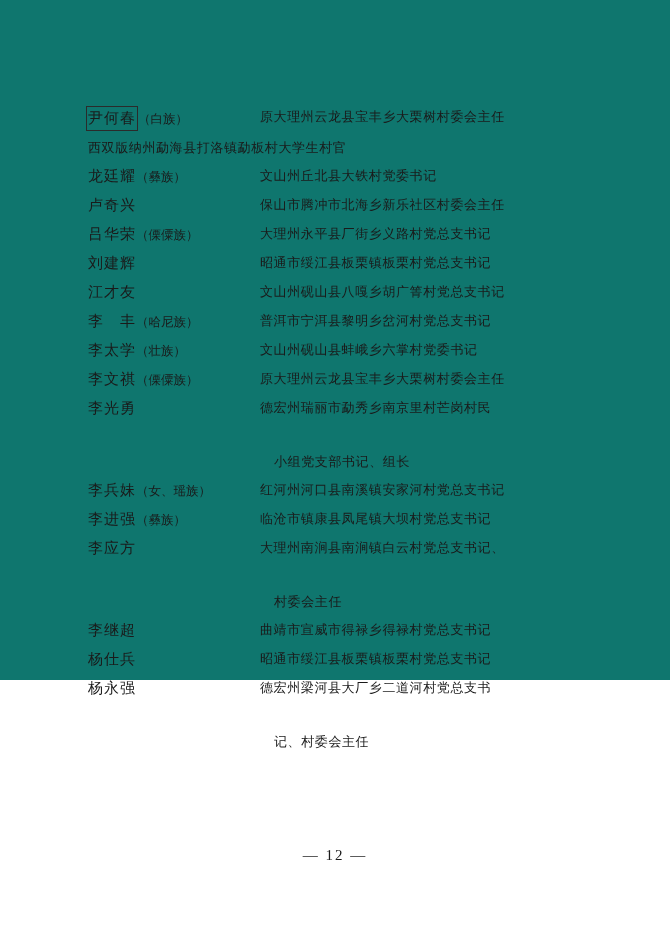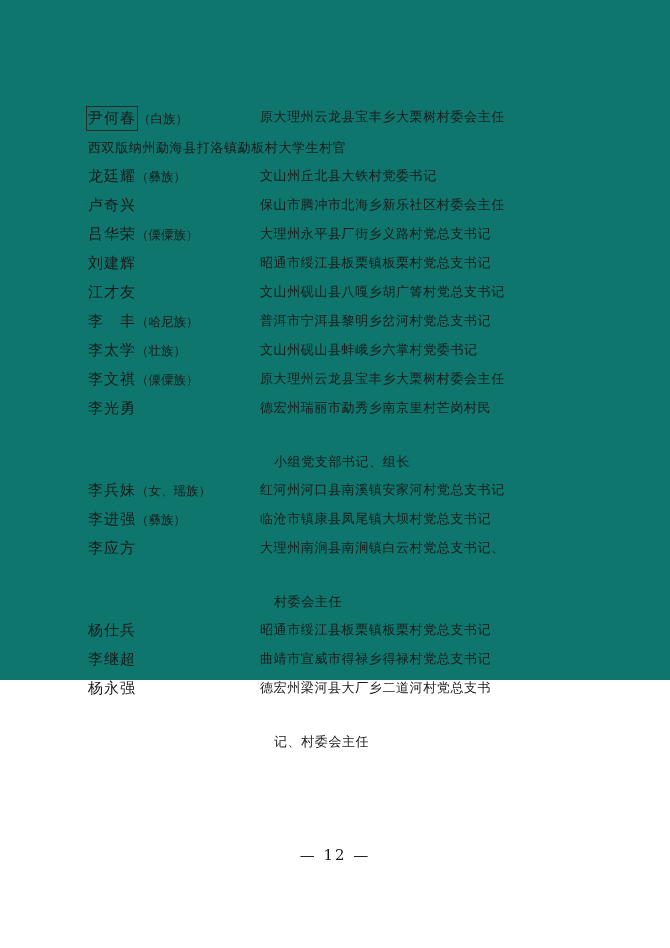--- a/index.html
+++ b/index.html
@@ -74,20 +74,21 @@
     left: 0;
     top: 846px;
     width: 670px;
     text-align: center;
     font-size: 15px;
     letter-spacing: 2px;
     color: #1a1a1a;
   }
   .footer .pagenum {
     padding: 0 2px;
+    font-family: Liberation Serif, serif;
   }
 </style>
 </head>
 <body>
 
 <div class="page">
   <div class="content">
 
     <div class="row">
       <div class="name-col">
@@ -209,33 +210,33 @@
         <span class="nm">李应方</span><span class="eth"></span>
       </div>
       <div class="desc-col">
         <span>大理州南涧县南涧镇白云村党总支书记、</span>
         <span class="line2">村委会主任</span>
       </div>
     </div>
 
     <div class="row">
       <div class="name-col">
+        <span class="nm">李继超</span><span class="eth"></span>
+      </div>
+      <div class="desc-col">
+        <span>曲靖市宣威市得禄乡得禄村党总支书记</span>
+      </div>
+    </div>
+
+    <div class="row">
+      <div class="name-col">
         <span class="nm">杨仕兵</span><span class="eth"></span>
       </div>
       <div class="desc-col">
         <span>昭通市绥江县板栗镇板栗村党总支书记</span>
-      </div>
-    </div>
-
-    <div class="row">
-      <div class="name-col">
-        <span class="nm">李继超</span><span class="eth"></span>
-      </div>
-      <div class="desc-col">
-        <span>曲靖市宣威市得禄乡得禄村党总支书记</span>
       </div>
     </div>
 
     <div class="row tall">
       <div class="name-col">
         <span class="nm">杨永强</span><span class="eth"></span>
       </div>
       <div class="desc-col">
         <span>德宏州梁河县大厂乡二道河村党总支书</span>
         <span class="line2">记、村委会主任</span>

